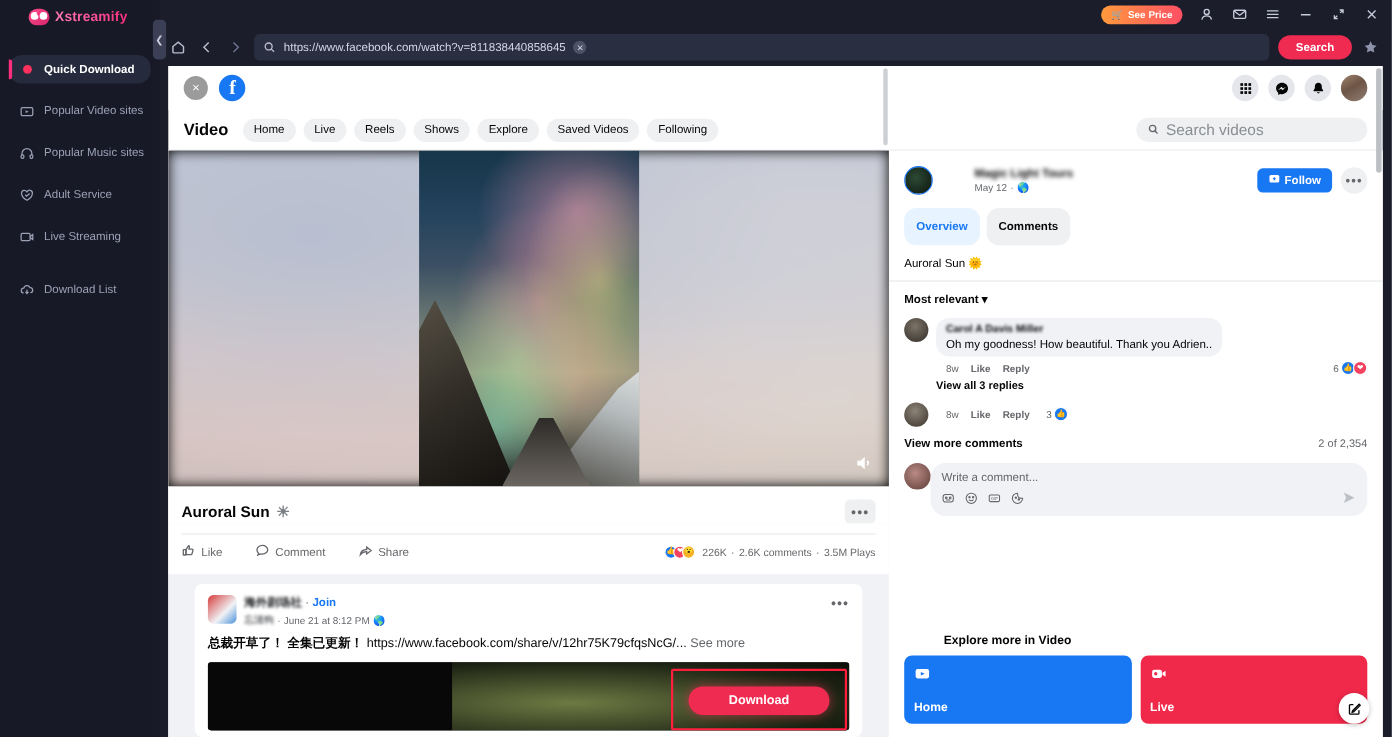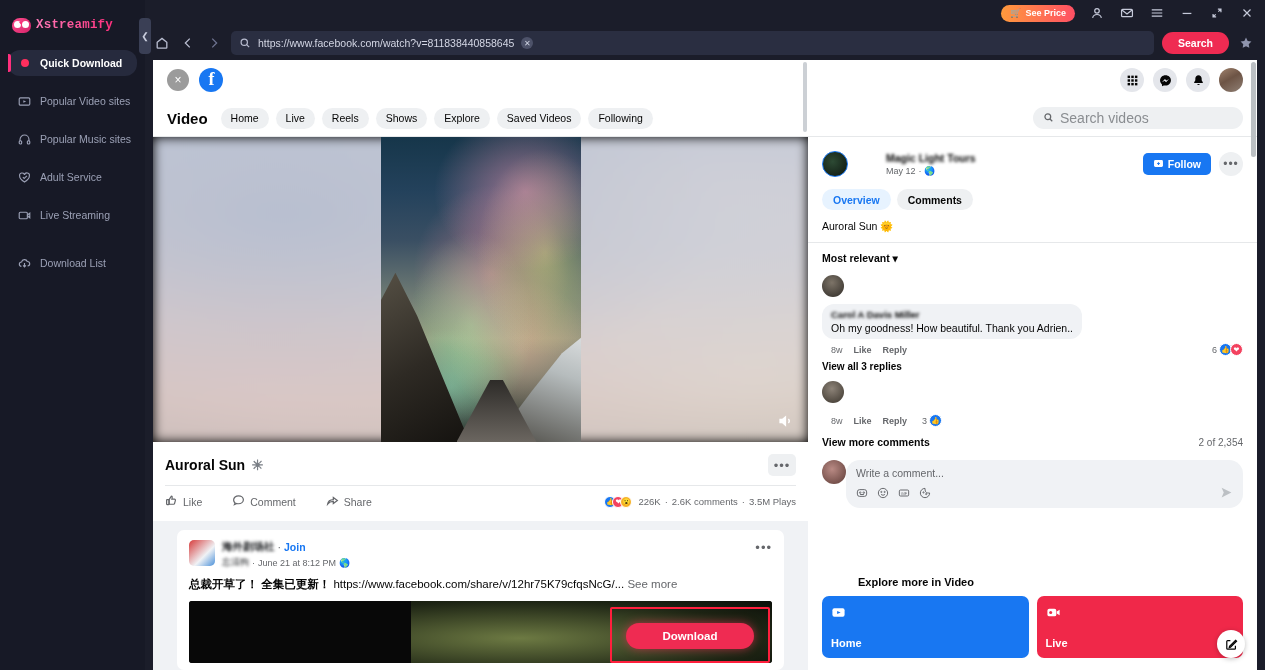--- a/index.html
+++ b/index.html
@@ -8,21 +8,21 @@
     font-family: "Liberation Sans", sans-serif;
     background: #1b1d2a;
   }
   .app { position: relative; width: 1265px; height: 670px; background: #1b1d2a; display: flex; }
 
   
   .sidebar {
     width: 145px; height: 670px; background: #171926;
     flex: 0 0 145px; position: relative; padding-top: 8px;
   }
-  .brand { display: flex; align-items: center; gap: 5px; height: 34px; padding-left: 12px; font-family: Liberation Mono, monospace; }
+  .brand { display: flex; gap: 5px; height: 34px; padding-left: 26px; }
   .brand-mark {
     width: 19px; height: 15px; position: relative; flex: 0 0 19px;
     background: linear-gradient(135deg,#ff4d8d,#d6246b);
     border-radius: 9px 9px 8px 8px;
   }
   .brand-mark:before, .brand-mark:after{
     content:""; position:absolute; width:7px; height:7px; border-radius:50%;
     background:#fff; top:3px;
   }
   .brand-mark:before{ left:2px; } .brand-mark:after{ right:2px; }
@@ -197,26 +197,26 @@
     background:radial-gradient(circle at 40% 40%,#2d4a34,#0c140e);border:1.5px solid #1877f2;}
   .auth-meta{min-width:0;margin-left:30px;}
   .auth-name{font-size:10.5px;font-weight:bold;color:#050505;filter:blur(1.7px);}
   .auth-date{font-size:9px;color:#65676b;display:flex;align-items:center;gap:3px;margin-top:2px;}
   .follow-btn{margin-left:auto;display:flex;align-items:center;gap:4px;height:22px;padding:0 10px;
     border-radius:5px;background:#1877f2;color:#fff;font-size:10.5px;font-weight:bold;cursor:pointer;}
   .follow-btn svg{width:11px;height:11px;fill:#fff;}
   .auth-dots{width:24px;height:24px;border-radius:50%;background:#eef0f2;color:#65676b;
     display:flex;align-items:center;justify-content:center;font-size:12px;cursor:pointer;letter-spacing:1px;flex:0 0 24px;}
   .tabs2{display:flex;gap:6px;margin-top:12px;}
-  .tab2{height:21px;padding:0 11px;border-radius:11px;font-size:10.5px;display:flex;align-items:center;cursor:pointer;}
+  .tab2{height:34px;padding:0 11px;border-radius:11px;font-size:10.5px;display:flex;align-items:center;cursor:pointer;}
   .tab2.sel{background:#e7f3ff;color:#1877f2;font-weight:bold;}
   .tab2.unsel{background:#eef0f2;color:#050505;font-weight:bold;}
   .desc{font-size:10.5px;color:#050505;padding:10px 14px 9px 14px;border-bottom:1px solid #e6e8ea;}
   .sortrow{font-size:10.5px;color:#050505;font-weight:bold;padding:9px 14px 6px 14px;cursor:pointer;}
-  .cm{display:flex;gap:7px;padding:5px 14px 0 14px;flex-direction:column;}
+  .cm{display:flex;gap:7px;padding:5px 14px 0 14px;}
   .cm-av{width:22px;height:22px;border-radius:50%;flex:0 0 22px;
     background:radial-gradient(circle at 45% 35%,#7d7468,#2f2b26);}
   .cm-av.b{background:radial-gradient(circle at 45% 35%,#8d8378,#3a342c);}
   .cm-body{min-width:0;flex:1;}
   .cm-bub{background:#f0f2f5;border-radius:12px;padding:5px 9px;display:inline-block;max-width:100%;}
   .cm-name{font-size:9.5px;font-weight:bold;color:#050505;filter:blur(1.5px);}
   .cm-text{font-size:10.5px;color:#050505;margin-top:2px;white-space:nowrap;overflow:hidden;text-overflow:ellipsis;}
   .cm-acts{display:flex;align-items:center;gap:11px;padding:4px 0 0 9px;font-size:9px;color:#65676b;}
   .cm-acts .a{font-weight:bold;cursor:pointer;color:#65676b;}
   .cm-rx{margin-left:auto;display:flex;align-items:center;gap:2px;font-size:9px;color:#65676b;}

